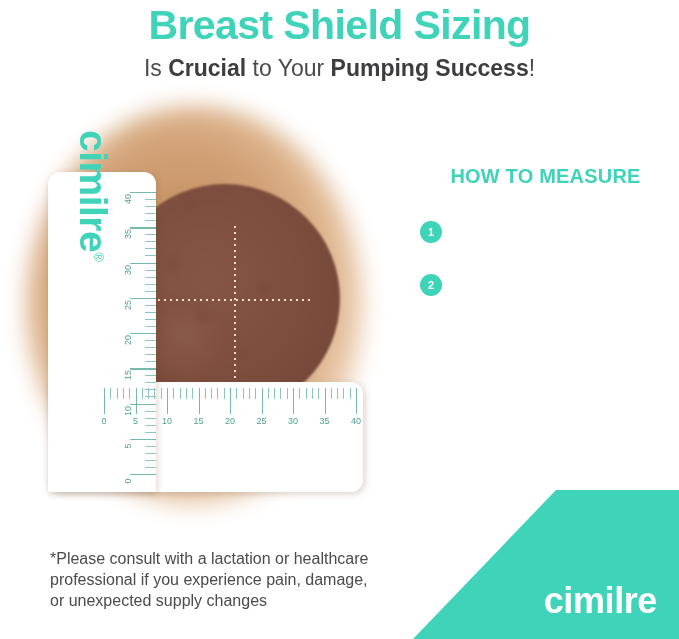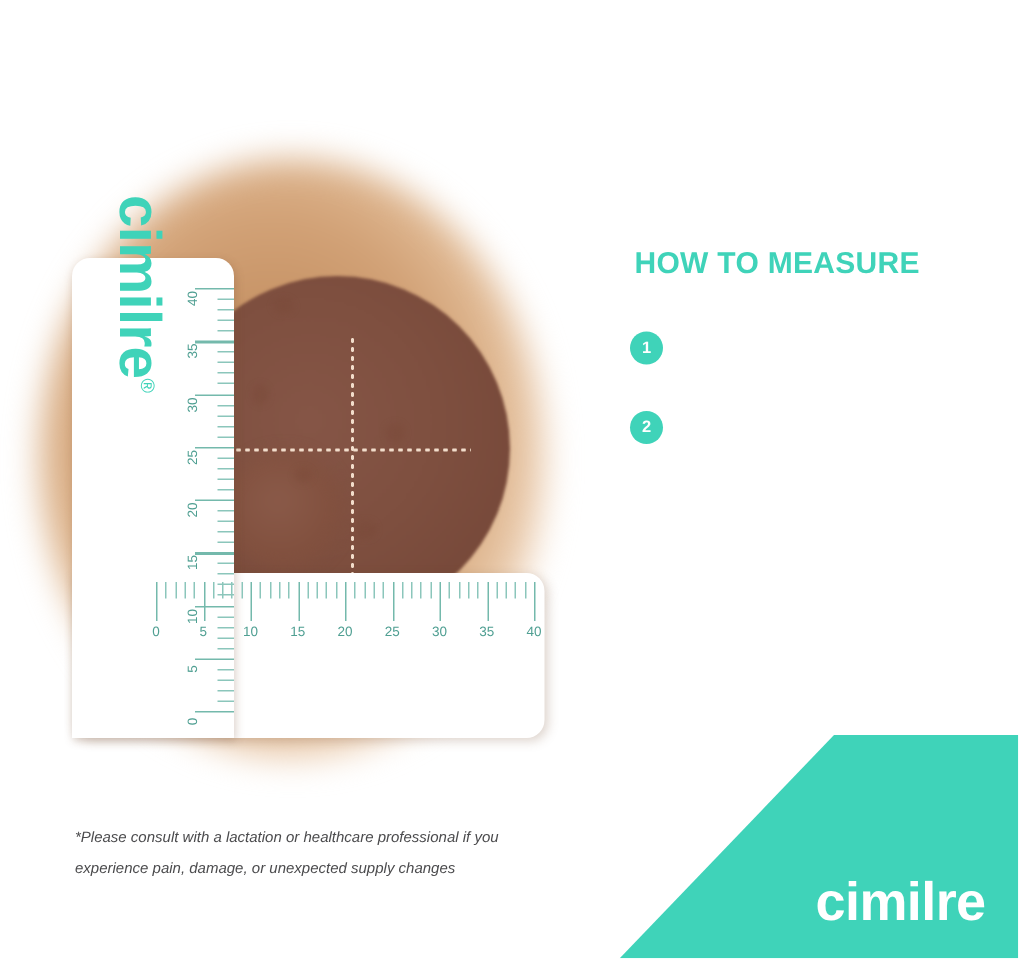--- a/index.html
+++ b/index.html
@@ -252,20 +252,21 @@
     top: 165px;
     width: 248px;
     z-index: 40;
   }
   .how-title {
     margin: 0 0 28px 3px;
     font-size: 20px;
     font-weight: bold;
     color: #3fd3b9;
     letter-spacing: 0.2px;
+    text-align: center;
   }
   .step {
     display: flex;
     align-items: flex-start;
     margin-bottom: 26px;
   }
   .badge {
     flex: 0 0 auto;
     width: 22px;
     height: 22px;
@@ -284,23 +285,22 @@
     line-height: 30px;
     color: #4b4b4d;
   }
 
   
   .disclaimer {
     position: absolute;
     left: 50px;
     top: 548px;
     width: 330px;
-    font-size: 10px;
+    font-size: 16px;
     line-height: 21px;
-    font-style: italic;
     color: #4b4b4d;
     z-index: 40;
   }
 
   
   .corner-triangle {
     position: absolute;
     left: 0;
     top: 0;
     width: 679px;
@@ -318,20 +318,26 @@
     letter-spacing: -0.4px;
     z-index: 35;
     line-height: 40px;
   }
 </style>
 </head>
 <body>
 
 <div id="poster">
 
+  <div class="header">
+    <h1 class="title">Breast Shield Sizing</h1>
+    <p class="subtitle">
+      <span>Is </span><span class="b">Crucial</span><span> to Your </span><span class="b">Pumping Success</span><span>!</span>
+    </p>
+  </div>
 
   <div class="illustration">
     <div class="skin-glow"></div>
     <div class="areola"></div>
     <div class="nipple"></div>
     <div class="bump b1"></div>
     <div class="bump b2"></div>
     <div class="bump b3"></div>
     <div class="bump b4"></div>
     <div class="bump b5"></div>

